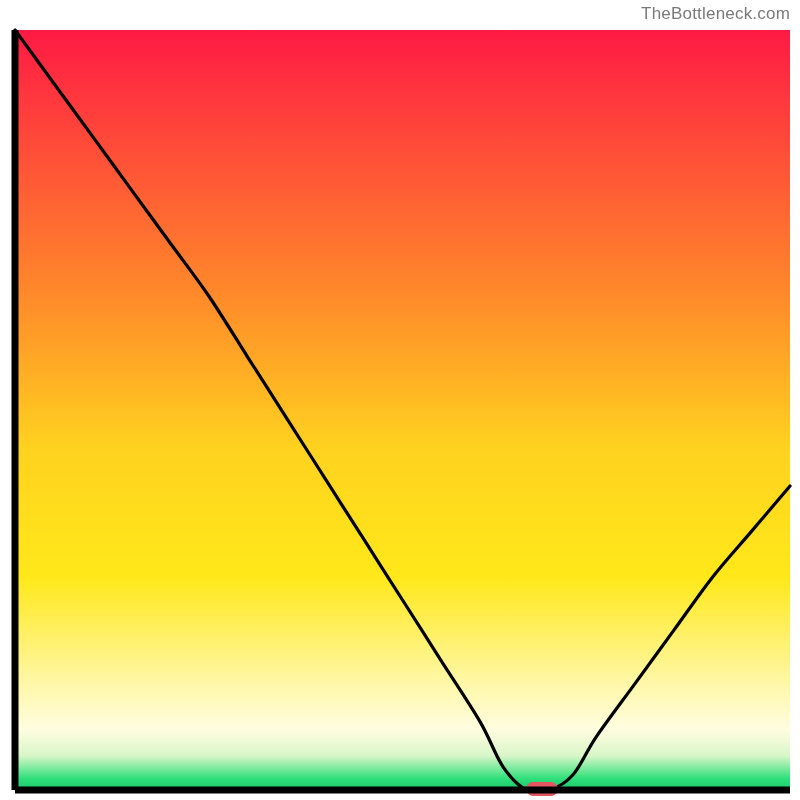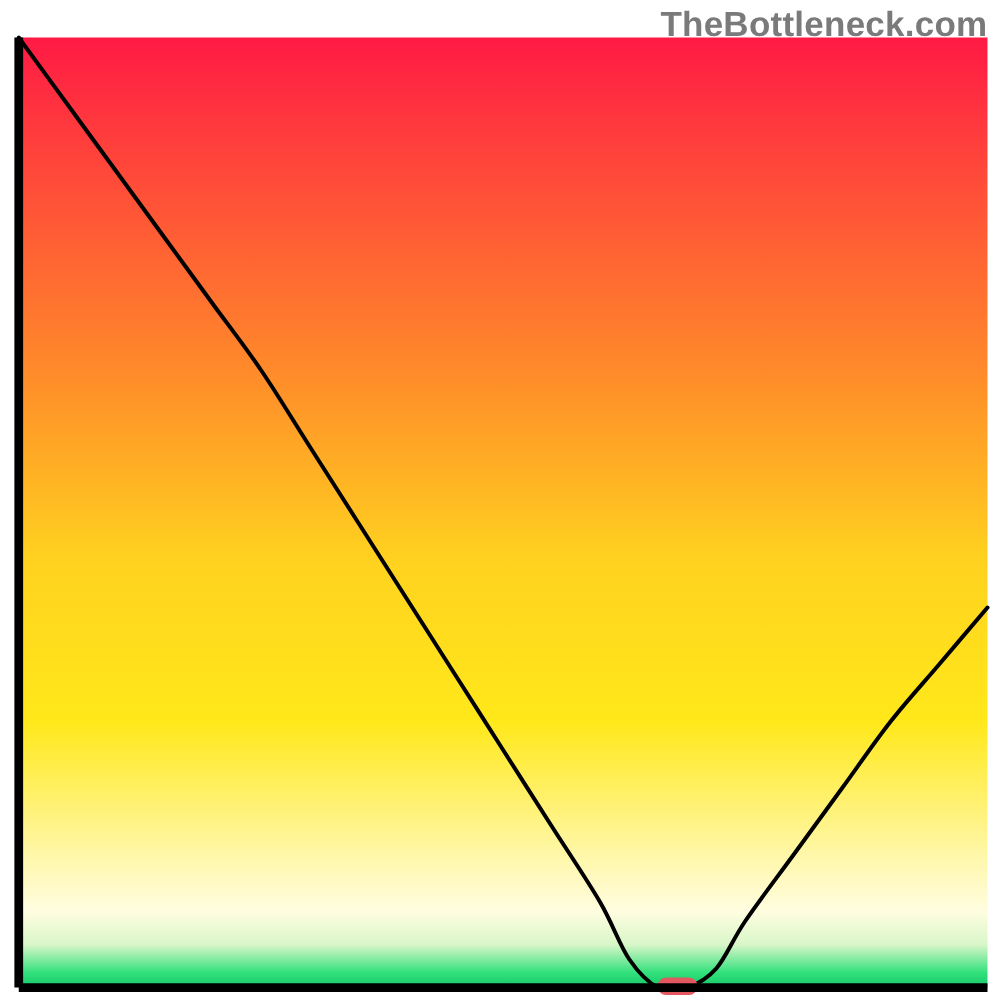--- a/index.html
+++ b/index.html
@@ -12,22 +12,22 @@
   }
   .wrap {
     position: relative;
     width: 800px;
     height: 800px;
   }
   .watermark {
     position: absolute;
     top: 4px;
     right: 10px;
-    font-size: 28px;
-    font-weight: 700;
+    font-size: 17px;
+    font-weight: 400;
     color: #7a7a7a;
     letter-spacing: 0.2px;
     user-select: none;
   }
   svg {
     display: block;
   }
 </style>
 </head>
 <body>

